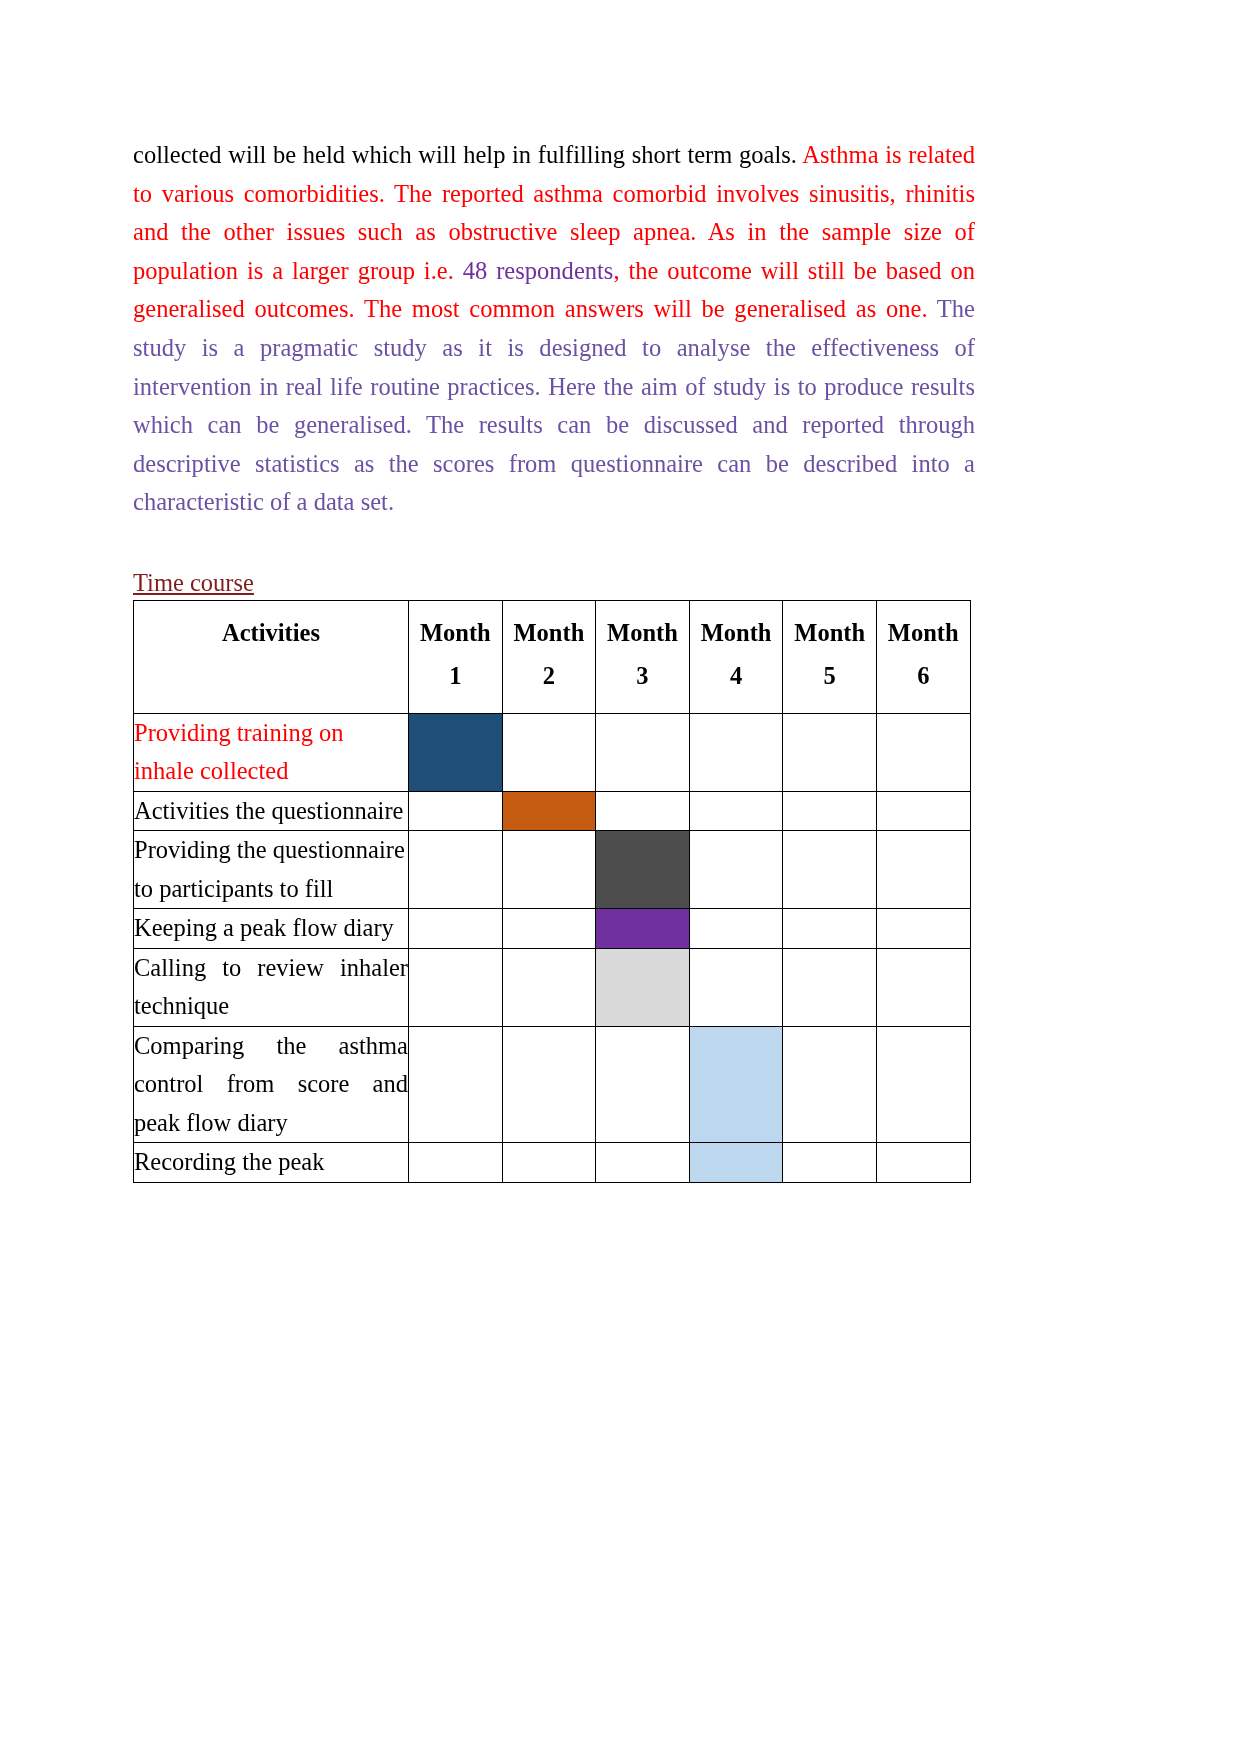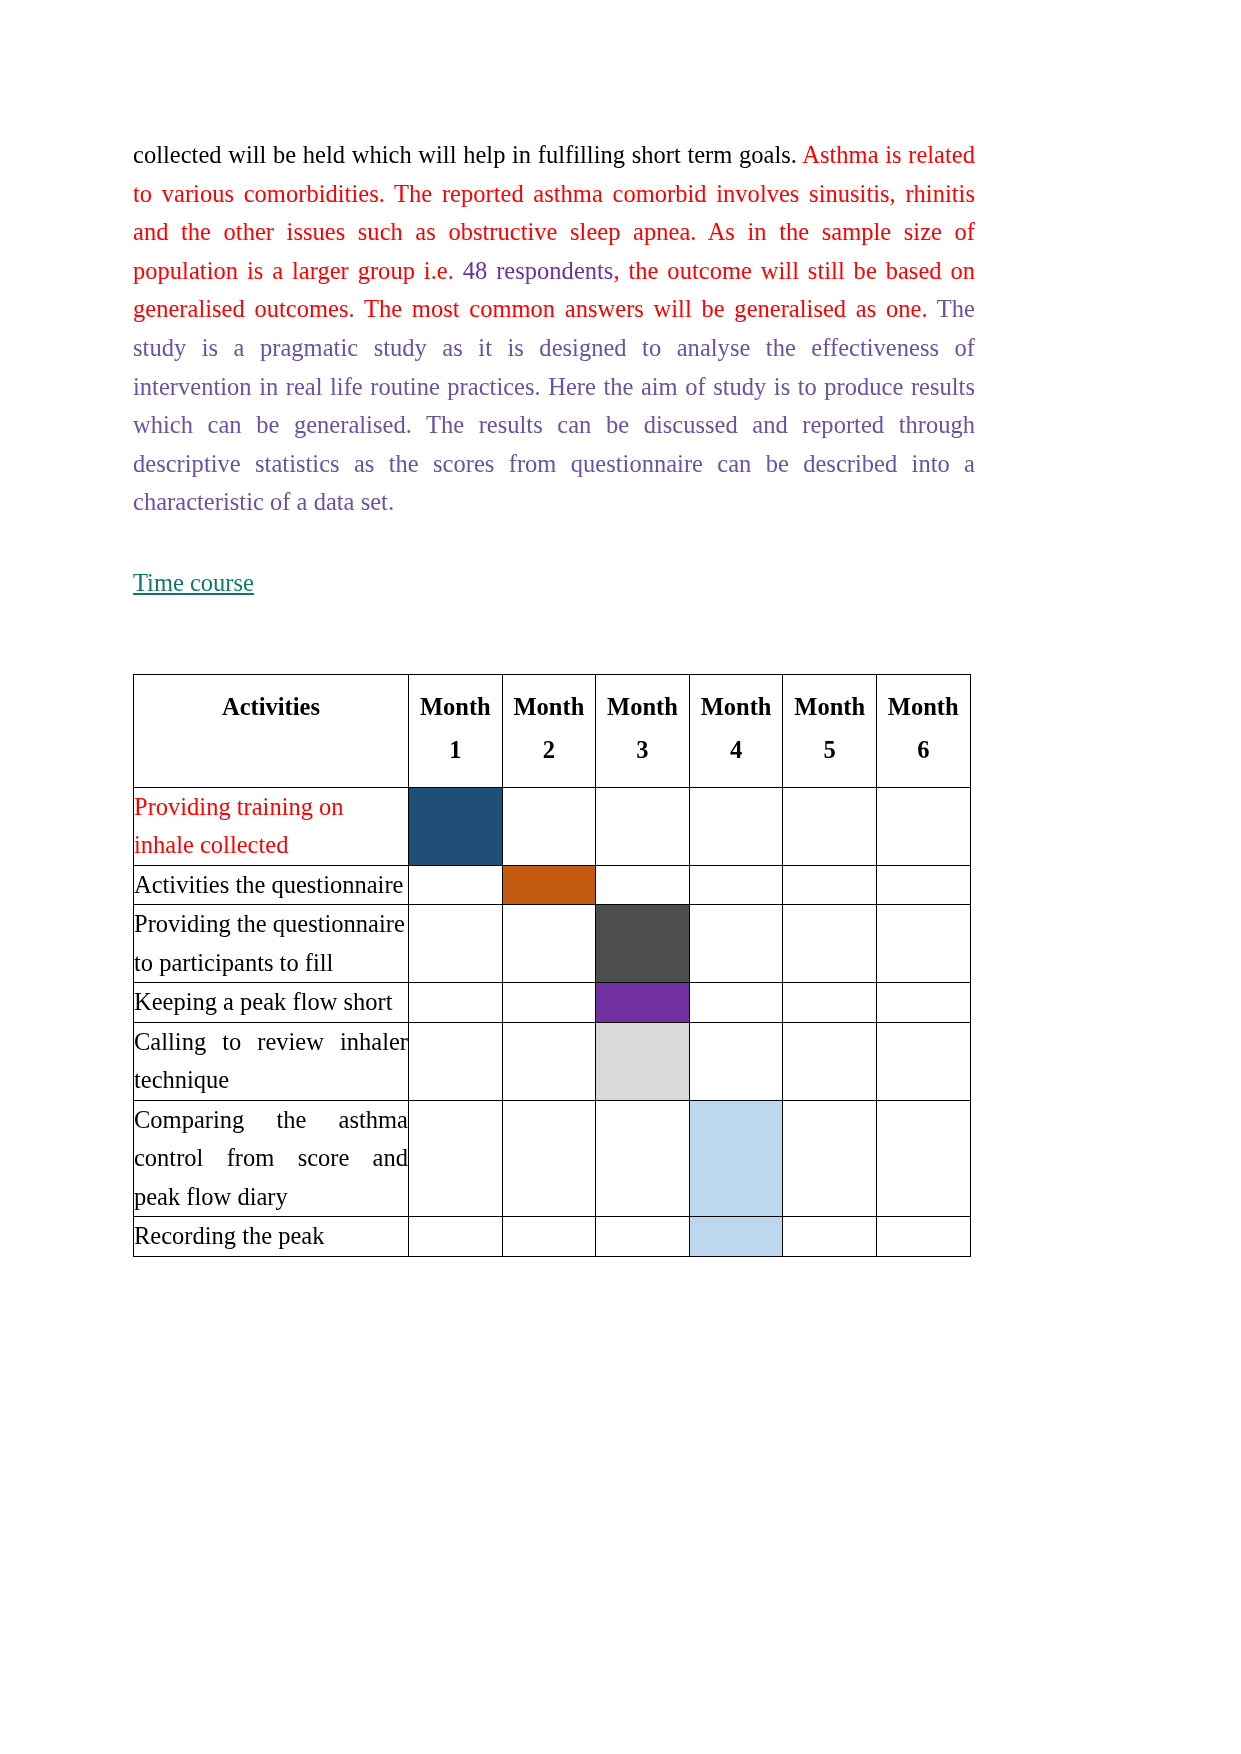--- a/index.html
+++ b/index.html
@@ -38,35 +38,34 @@
   }
   .seg-black { color: #000000; }
   .seg-red   { color: #ff0000; }
   .seg-purple{ color: #7030a0; }
   .seg-violet{ color: #6a51a3; }
 
   
   .heading-underline {
     font-size: 24.5px;
     line-height: 34px;
-    color: #0f766e;
+    color: #7f1d1d;
     text-decoration: underline;
     margin: 28px 0 0 0;
     display: inline-block;
   }
   .plain-line {
     font-size: 24.5px;
     line-height: 34px;
     color: #000000;
     margin: 2px 0 0 0;
   }
 
   
   .table-wrap {
-    margin-top: 74px;
   }
   table.gantt {
     border-collapse: collapse;
     table-layout: fixed;
     width: 830px;
     border: 1.6px solid #000000;
   }
   table.gantt td, table.gantt th {
     border: 1.4px solid #000000;
     padding: 0;
@@ -192,21 +191,21 @@
               <td class="month"></td>
               <td class="month"></td>
               <td class="month">
                 <span class="fill" style="background: rgb(77, 77, 77);"></span>
               </td>
               <td class="month"></td>
               <td class="month"></td>
               <td class="month"></td>
             </tr>
             <tr>
-              <td class="activity left">Keeping a peak flow short</td>
+              <td class="activity left">Keeping a peak flow diary</td>
               <td class="month"></td>
               <td class="month"></td>
               <td class="month">
                 <span class="fill" style="background: rgb(112, 48, 160);"></span>
               </td>
               <td class="month"></td>
               <td class="month"></td>
               <td class="month"></td>
             </tr>
             <tr>

